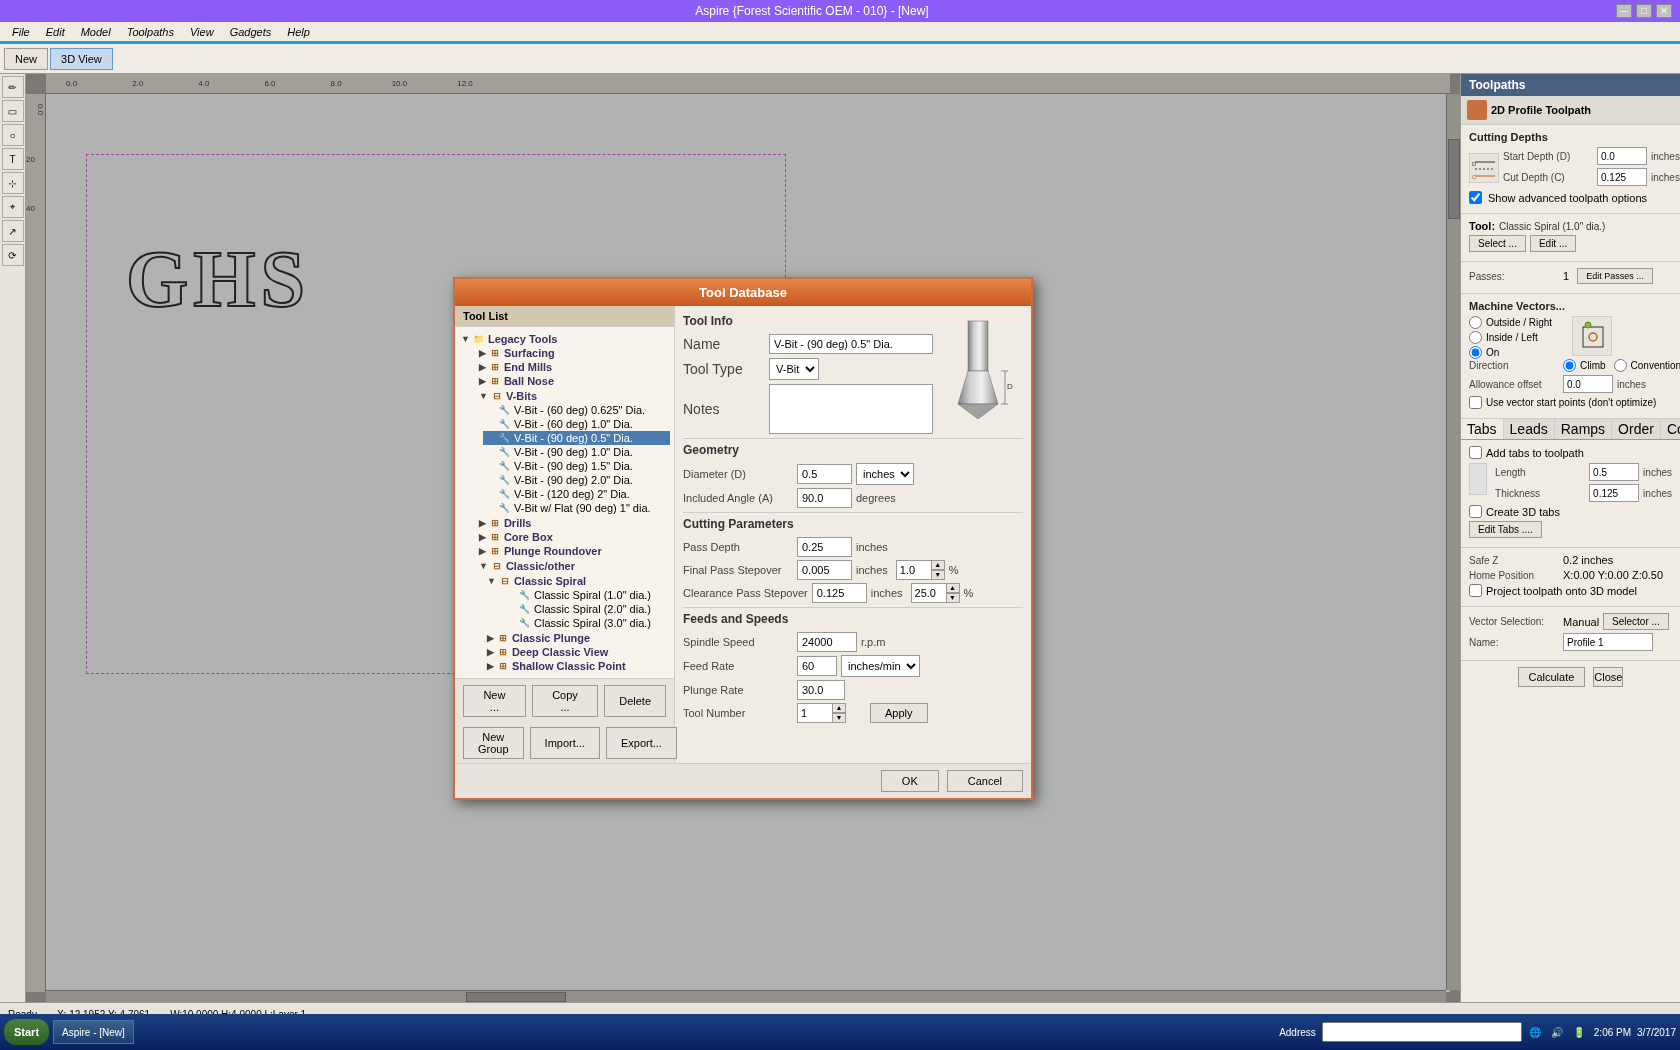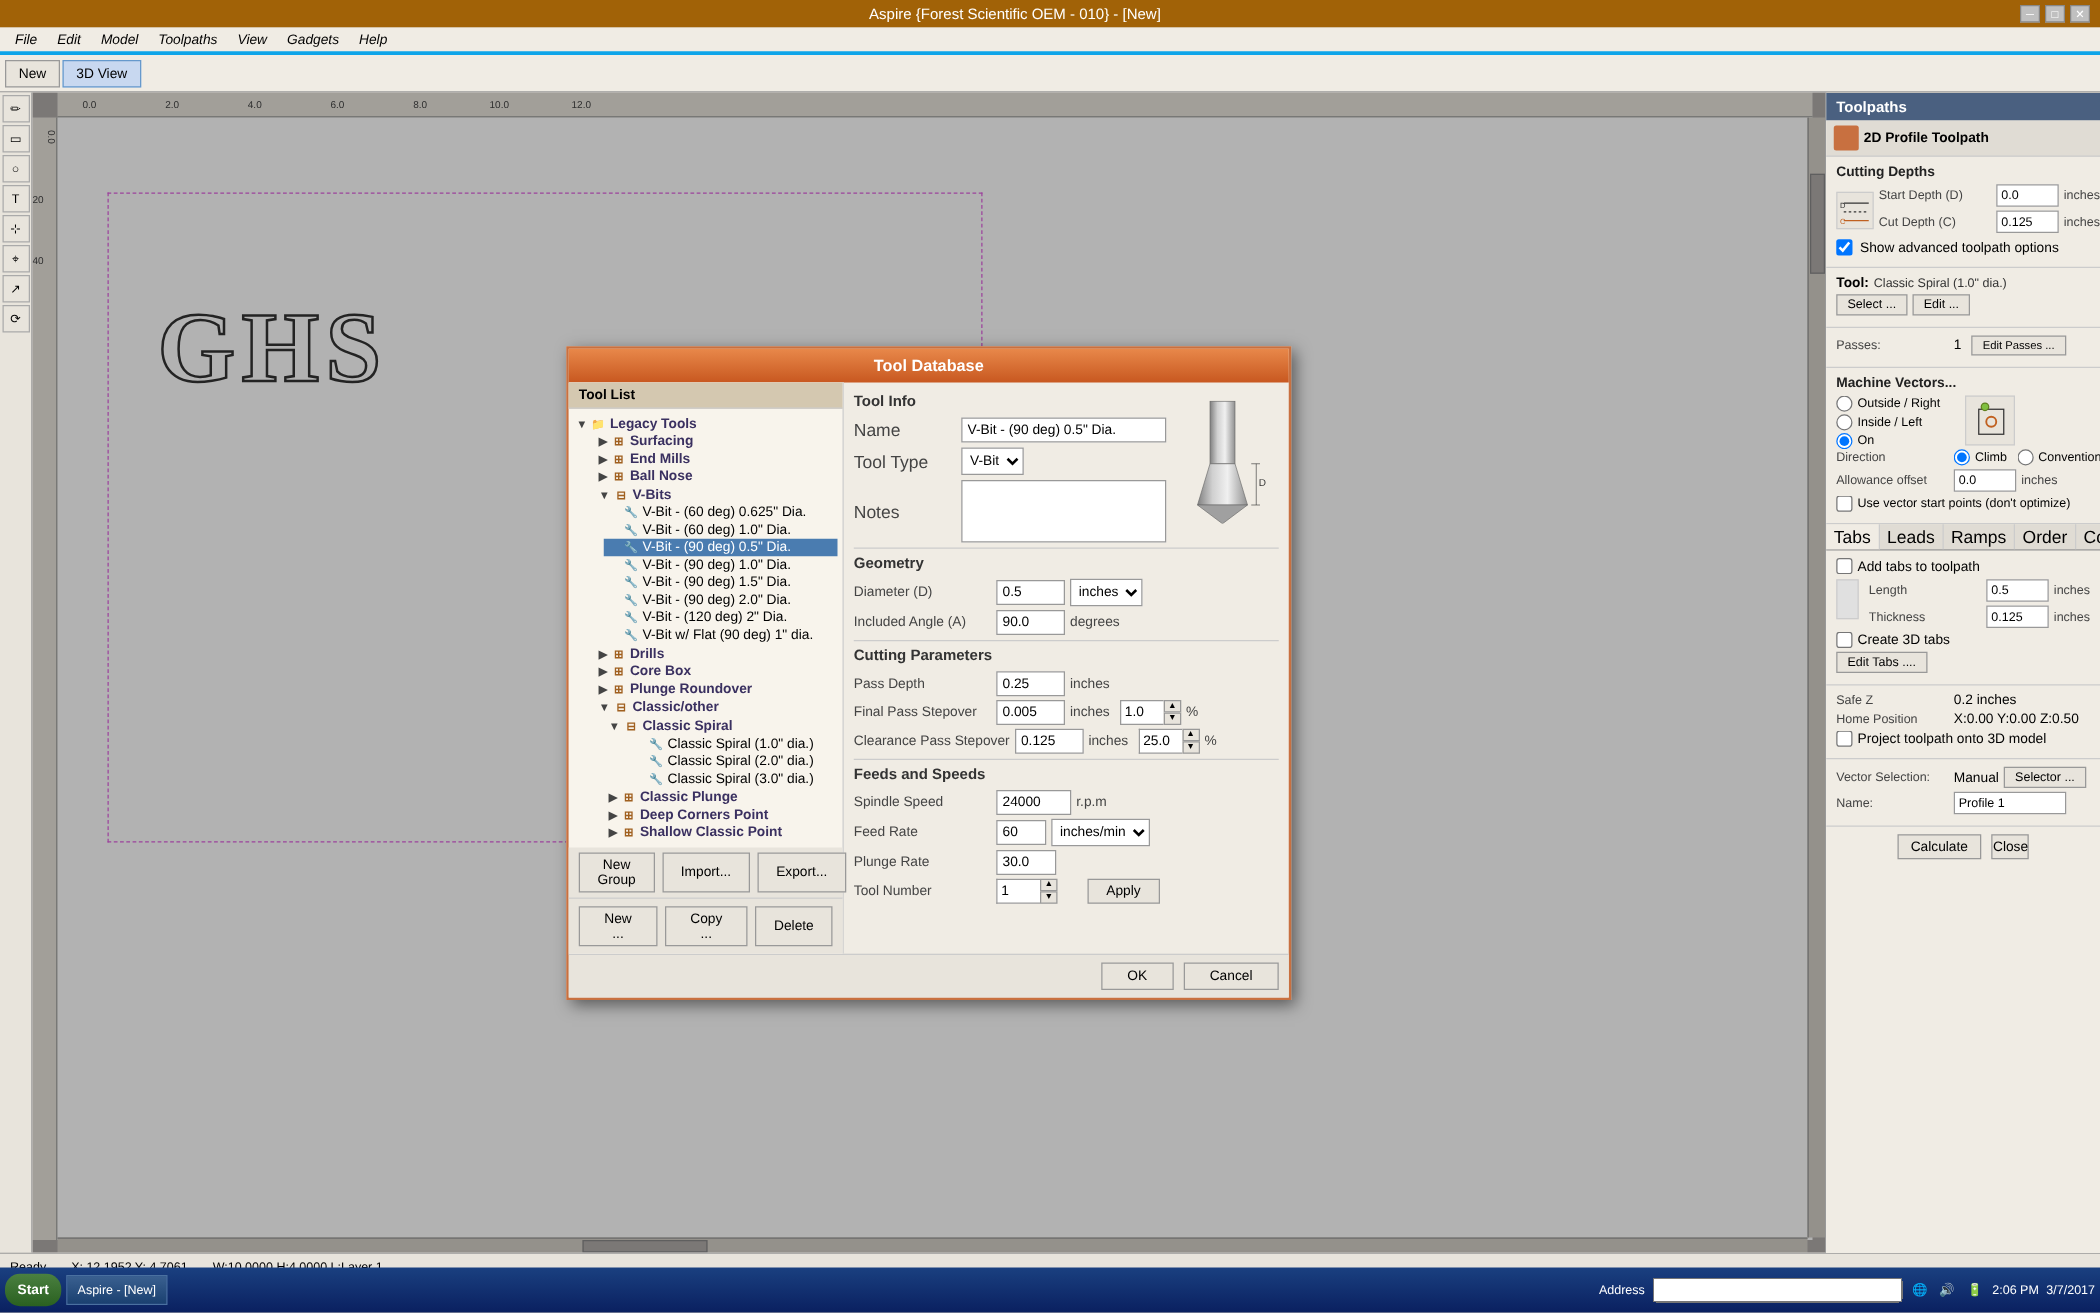--- a/index.html
+++ b/index.html
@@ -1,19 +1,19 @@
 <!DOCTYPE html>
 <html><head>
   <meta charset="utf-8">
   <style>
     * { box-sizing: border-box; margin: 0; padding: 0; }
     body { font-family: 'Segoe UI', Tahoma, sans-serif; font-size: 11px; background: #d4d0c8; overflow: hidden; width: 1680px; height: 1050px; }
 
     
-    #title-bar { background: #a16207; color: white; height: 22px; display: flex; align-items: center; justify-content: space-between; padding: 0 8px; }
+    #title-bar { background: #8b5cf6; color: white; height: 22px; display: flex; align-items: center; justify-content: space-between; padding: 0 8px; }
     #title-bar .title { flex: 1; text-align: center; font-size: 12px; }
     #title-bar .win-controls { display: flex; gap: 4px; }
     #title-bar .win-btn { width: 16px; height: 14px; background: #c0c0c0; border: 1px solid #888; font-size: 9px; cursor: pointer; display: flex; align-items: center; justify-content: center; }
 
     
     #menu-bar { background: #f0ece4; height: 22px; display: flex; align-items: center; padding: 0 4px; border-bottom: 3px solid #0ea5e9; font-style: italic; }
     #menu-bar .menu-item { padding: 2px 8px; font-size: 11px; cursor: pointer; }
 
     
     #toolbar { background: #f0ece4; height: 30px; display: flex; align-items: center; padding: 2px 4px; border-bottom: 1px solid #999; gap: 2px; }
@@ -313,43 +313,43 @@
 
                       <div class="tree-group-label" style="padding-left:4px;">
                         <span class="expand-icon">▶</span>
                         <span class="tree-icon">⊞</span>
                         <span>Classic Plunge</span>
                       </div>
 
                       <div class="tree-group-label" style="padding-left:4px;">
                         <span class="expand-icon">▶</span>
                         <span class="tree-icon">⊞</span>
-                        <span>Deep Corners Point</span>
+                        <span>Deep Classic View</span>
                       </div>
 
                       <div class="tree-group-label" style="padding-left:4px;">
                         <span class="expand-icon">▶</span>
                         <span class="tree-icon">⊞</span>
                         <span>Shallow Classic Point</span>
                       </div>
                     </div>
                   </div>
                 </div>
               </div>
             </div>
 
+            <div id="modal-bottom-buttons">
+              <button class="modal-btn">New ...</button>
+              <button class="modal-btn">Copy ...</button>
+              <button class="modal-btn">Delete</button>
+            </div>
             <div style="padding: 4px 8px; display:flex; gap:6px; background:#e8e4dc;">
               <button class="modal-btn">New Group</button>
               <button class="modal-btn">Import...</button>
               <button class="modal-btn">Export...</button>
-            </div>
-            <div id="modal-bottom-buttons">
-              <button class="modal-btn">New ...</button>
-              <button class="modal-btn">Copy ...</button>
-              <button class="modal-btn">Delete</button>
             </div>
           </div>
 
           <div id="tool-info-panel">
 
             <div style="float:right; width:90px; height:110px; display:flex; align-items:center; justify-content:center;">
               <svg width="70" height="100" viewBox="0 0 70 100">
 
                 <defs>
                   <linearGradient id="toolGrad" x1="0%" y1="0%" x2="100%" y2="0%">

